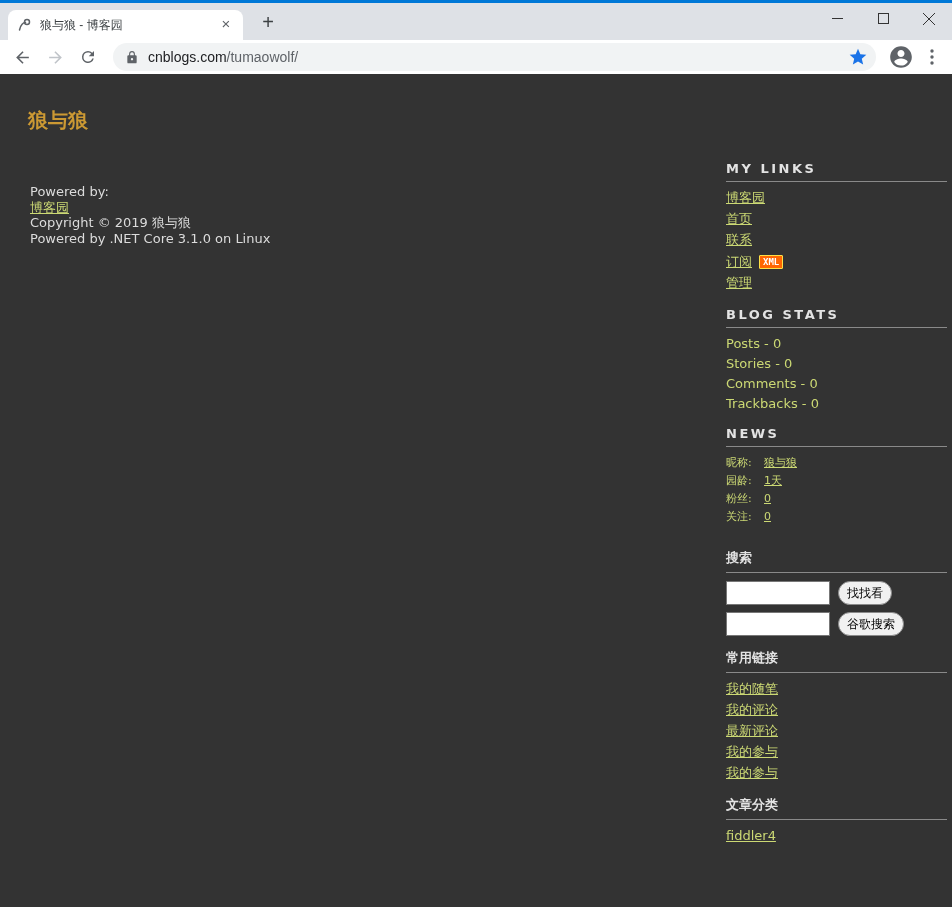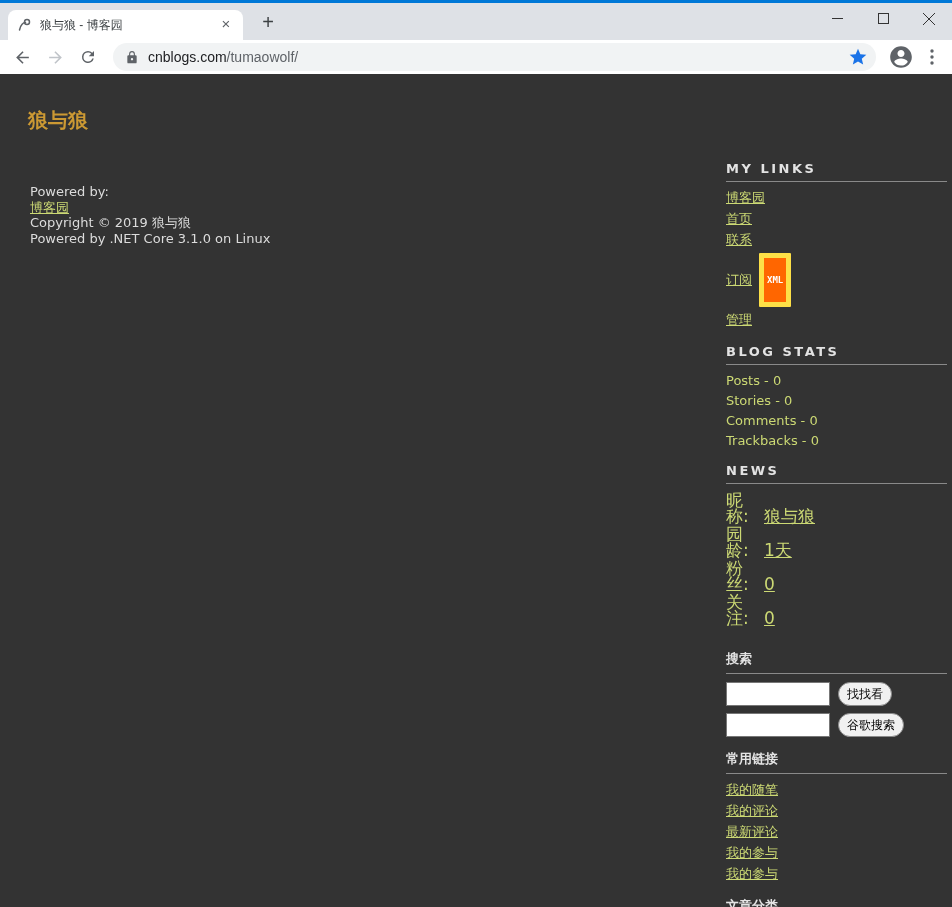--- a/index.html
+++ b/index.html
@@ -44,25 +44,25 @@
 
   .sidebar { position: absolute; top: 82px; right: 0; width: 226px; padding-right: 5px; }
   .section { width: 100%; }
   .section-title { font-size: 13px; font-weight: bold; color: #e3e3e3; padding-bottom: 5px;
                    border-bottom: 1px solid #8a8a8a; margin-bottom: 8px; }
   .section-title.latin { letter-spacing: 2.5px; }
   .side-link { display: block; font-size: 13px; line-height: 16px; margin-bottom: 5px; }
   .link-row { margin-bottom: 5px; line-height: 16px; }
   .link-row .side-link { display: inline; margin: 0; }
   .stat-item { color: #ccd974; font-size: 13px; line-height: 16px; margin-bottom: 4px; }
-  .news-row { font-size: 17px; line-height: 16px; margin-bottom: 2px; }
+  .news-row { font-size: 11px; line-height: 16px; margin-bottom: 2px; }
   .news-label { display: inline-block; width: 38px; color: #ccd974; }
   .xml-badge { display: inline-block; vertical-align: 1px; margin-left: 7px; background: #ff6600; color: #ffffff;
                font-family: "DejaVu Sans Mono", monospace; font-size: 9px; font-weight: bold; line-height: 10px;
-               padding: 17px 3px; border: 5px solid #fde047; border-radius: 1px; }
+               padding: 1px 3px; border: 1px solid #fde047; border-radius: 1px; }
   .search-row { display: flex; align-items: center; margin-bottom: 7px; }
   .search-input { width: 104px; height: 24px; border: 1px solid #777777; background: #ffffff; margin-right: 8px;
                   padding: 2px 3px; font-size: 12px; }
   .search-btn { height: 24px; background: #f1f1f1; border: 1px solid #8a8a8a; border-radius: 12px;
                 font-family: "DejaVu Sans", sans-serif; font-size: 12px; color: #000000; padding: 2px 8px; cursor: pointer; }
 
   .mb-mylinks { margin-bottom: 16px; }
   .mb-stats { margin-bottom: 14px; }
   .mb-news { margin-bottom: 24px; }
   .mb-search { margin-bottom: 13px; }

